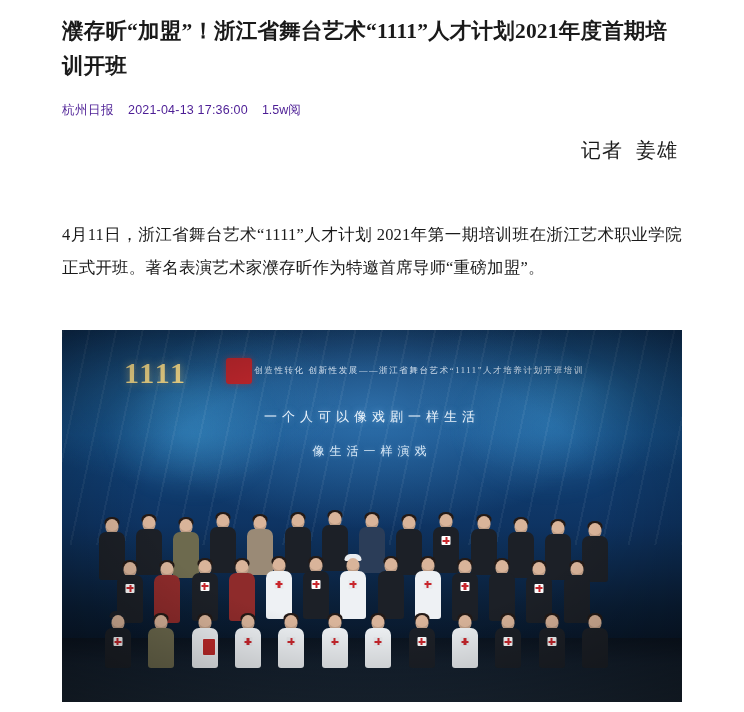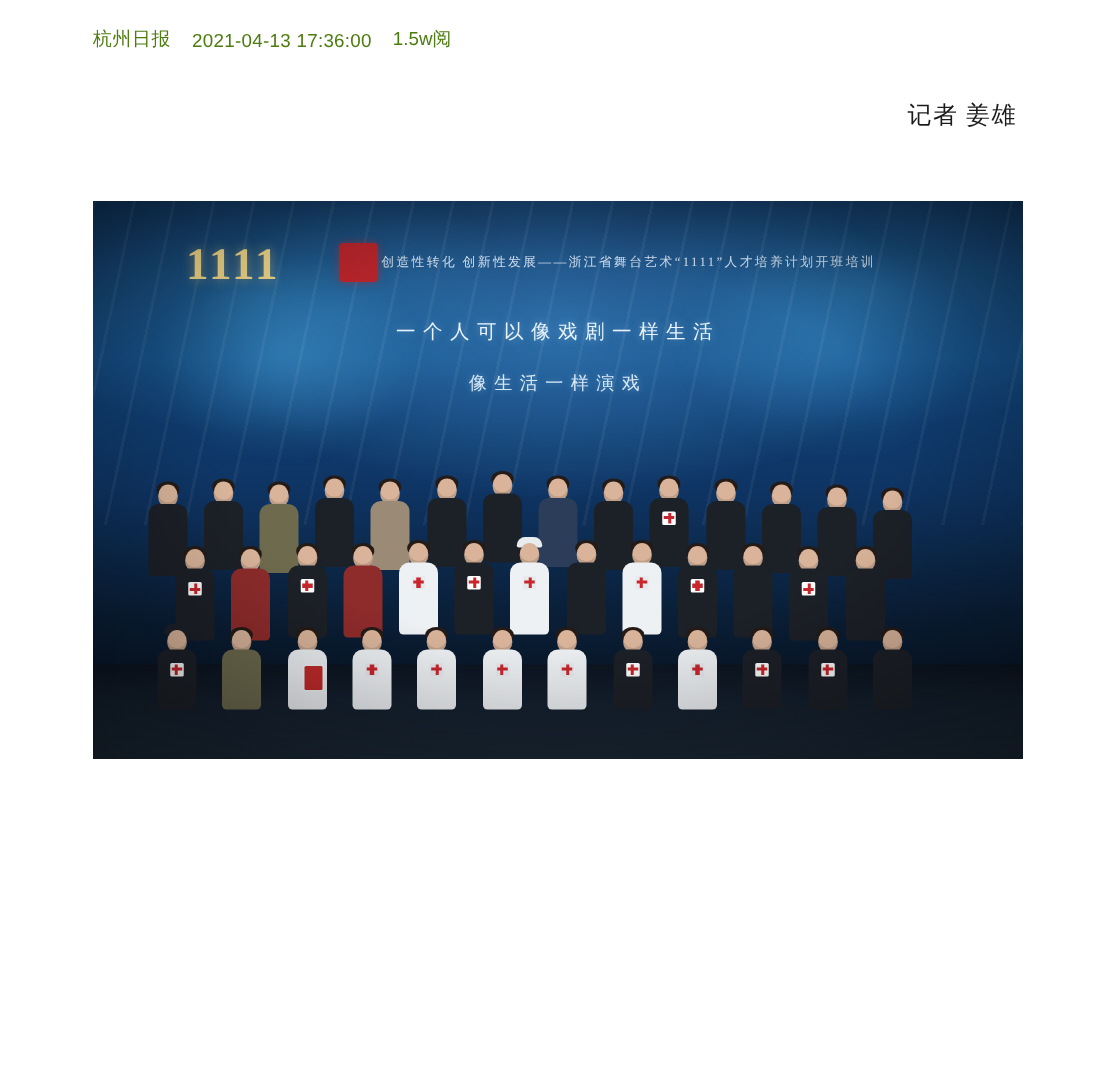--- a/index.html
+++ b/index.html
@@ -31,33 +31,33 @@
     font-weight: bold;
     line-height: 1.62;
     color: #1a1a1a;
     margin: 0;
     padding-top: 14px;
     letter-spacing: 0.2px;
   }
   .meta-row {
     margin-top: 18px;
     font-size: 12.5px;
-    color: #4d7c0f;
+    color: #4c1d95;
     display: flex;
     align-items: center;
     gap: 14px;
     font-family: "Liberation Sans", sans-serif;
   }
   .meta-row .source { letter-spacing: 0.5px; }
   .meta-row .datetime { letter-spacing: 0.2px; }
   .byline {
-    margin-top: 32px;
+    margin-top: 18px;
     text-align: right;
-    font-family: Liberation Serif, serif;
-    font-size: 16px;
+    font-family: Liberation Mono, monospace;
+    font-size: 20px;
     color: #1a1a1a;
     padding-right: 4px;
     letter-spacing: 1px;
   }
   .body-text {
     margin-top: 54px;
     font-family: "Liberation Serif", serif;
     font-size: 16.5px;
     line-height: 2.0;
     color: #1a1a1a;
@@ -252,29 +252,31 @@
     background: radial-gradient(ellipse 80% 75% at 50% 45%, rgba(0,0,0,0) 45%, rgba(0,0,0,0.45) 100%);
     pointer-events: none;
   }
 </style>
 </head>
 <body>
 
 <div class="page">
   <div class="article">
 
+    <h1 class="headline">濮存昕“加盟”！浙江省舞台艺术“1111”人才计划2021年度首期培训开班</h1>
 
     <div class="meta-row">
       <span class="source">杭州日报</span>
       <span class="datetime">2021-04-13 17:36:00</span>
       <span class="views">1.5w阅</span>
     </div>
 
     <div class="byline">记者 姜雄</div>
 
+    <p class="body-text">4月11日，浙江省舞台艺术“1111”人才计划 2021年第一期培训班在浙江艺术职业学院正式开班。著名表演艺术家濮存昕作为特邀首席导师“重磅加盟”。</p>
 
     <div class="figure">
       <div class="photo">
         <div class="swirl1"></div>
         <div class="swirl2"></div>
         <div class="lightbeam"></div>
 
         <div class="banner-num">1111</div>
         <div class="banner-seal"></div>
         <div class="banner-line1">创造性转化 创新性发展——浙江省舞台艺术“1111”人才培养计划开班培训</div>

